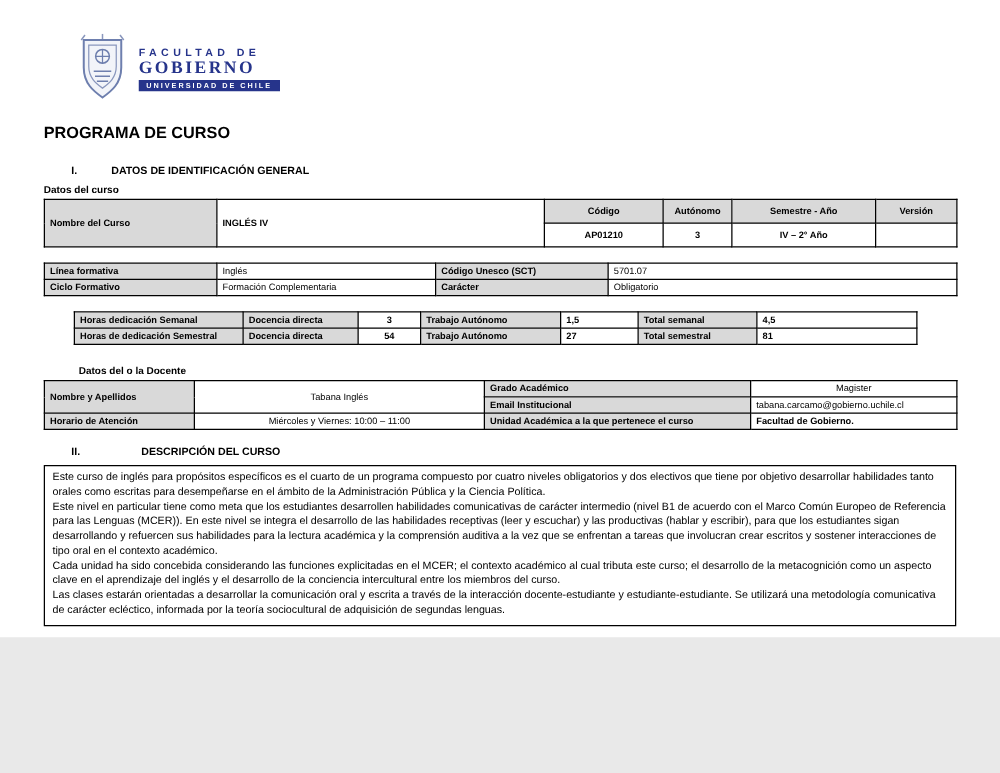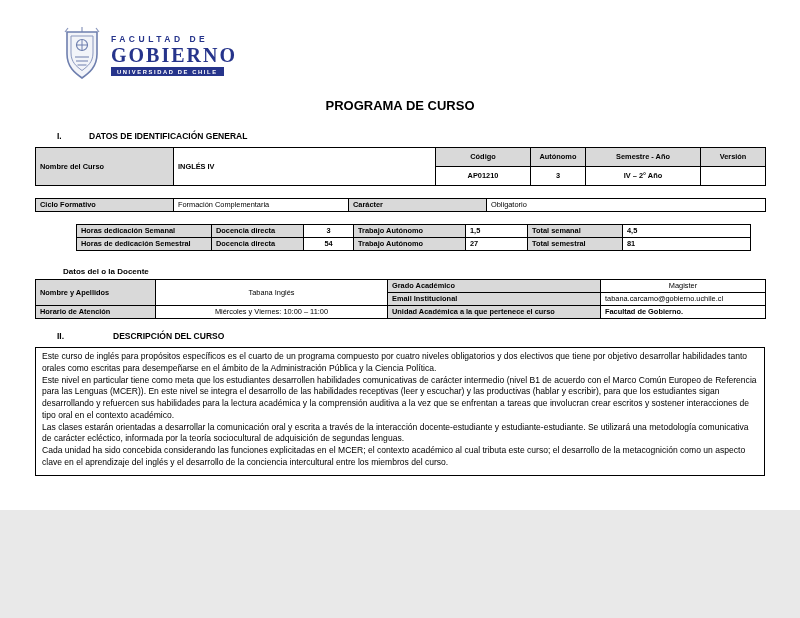--- a/index.html
+++ b/index.html
@@ -7,40 +7,40 @@
   .page {
     width:800px; height:510px; margin:0 auto; background:#ffffff;
     font-family:"Liberation Sans", sans-serif; color:#000;
     padding:26px 35px 20px 35px; position:relative; overflow:hidden;
   }
   
   .logo-row { display:flex; align-items:center; gap:10px; margin-left:28px; height:58px; }
   .crest { display:inline-flex; }
   .logo-text { display:flex; flex-direction:column; }
   .logo-line1 { color:#26348b; font-size:8.5px; letter-spacing:3.5px; font-weight:bold; margin-bottom:1px; }
-  .logo-line2 { color:#26348b; font-family:"Liberation Serif", serif; font-size:20px; letter-spacing:2px; font-weight:bold; line-height:1; margin-bottom:2px; }
+  .logo-line2 { color:#26348b; font-family:"Liberation Serif", serif; font-size:14px; letter-spacing:2px; font-weight:bold; line-height:1; margin-bottom:2px; }
   .logo-line3 { background:#26348b; color:#ffffff; font-size:5.8px; letter-spacing:1.6px; padding:1.5px 6px; width:fit-content; font-weight:bold; }
   
-  .title { text-align:center; font-size:13px; font-weight:bold; margin:14px 0 18px 0; }
+  .title { text-align:left; font-size:13px; font-weight:bold; margin:14px 0 18px 0; }
   
   .sec-head { display:flex; font-size:8.5px; font-weight:bold; margin:8px 0 6px 0; }
   .sec-num { width:32px; margin-left:22px; }
   .sub-label { font-size:8px; font-weight:bold; margin:6px 0 3px 0; }
   
   table { border-collapse:collapse; width:730px; table-layout:fixed; }
   td {
     border:1px solid #000; font-size:7.4px; padding:1px 4px;
     vertical-align:middle; overflow:hidden; line-height:1.25;
   }
   .lbl { background:#d9d9d9; font-weight:bold; }
   .c { text-align:center; }
   .b { font-weight:bold; }
   .t1 td { height:19px; }
   .t2 td, .t3 td, .t4 td { height:13px; }
-  .t3 { width:674px; margin-left:41px; } .gap10 { height:10px; } .gap12 { height:12px; }
+  .t3 { width:674px; margin-left:24px; } .gap10 { height:10px; } .gap12 { height:12px; }
   
   .desc-box {
     border:1px solid #000; width:730px; padding:3px 6px 6px 6px;
     font-size:8.55px; line-height:1.38;
   }
   .desc-box p { margin:0; }
 </style>
 </head>
 <body>
 
@@ -64,20 +64,21 @@
     </div>
   </div>
 
   <div class="title">PROGRAMA DE CURSO</div>
 
   <div class="sec-head">
     <span class="sec-num">I.</span>
     <span>DATOS DE IDENTIFICACIÓN GENERAL</span>
   </div>
 
+  <div class="sub-label">Datos del curso</div>
 
   <table class="t1">
     <colgroup>
         <col style="width:138px">
         <col style="width:262px">
         <col style="width:95px">
         <col style="width:55px">
         <col style="width:115px">
         <col style="width:65px">
       </colgroup>
@@ -102,20 +103,26 @@
   <div class="gap12"></div>
 
   <table class="t2">
     <colgroup>
         <col style="width:138px">
         <col style="width:175px">
         <col style="width:138px">
         <col style="width:279px">
       </colgroup>
     <tbody>
+        <tr>
+      <td class="lbl">Línea formativa</td>
+      <td>Inglés</td>
+      <td class="lbl">Código Unesco (SCT)</td>
+      <td>5701.07</td>
+    </tr>
     <tr>
       <td class="lbl">Ciclo Formativo</td>
       <td>Formación Complementaria</td>
       <td class="lbl">Carácter</td>
       <td>Obligatorio</td>
     </tr>
   </tbody>
     </table>
 
   <div class="gap12"></div>
@@ -184,17 +191,17 @@
     </table>
 
   <div class="sec-head" style="margin-top:12px;gap:24px;">
     <span class="sec-num">II.</span>
     <span>DESCRIPCIÓN DEL CURSO</span>
   </div>
 
   <div class="desc-box">
     <p>Este curso de inglés para propósitos específicos es el cuarto de un programa compuesto por cuatro niveles obligatorios y dos electivos que tiene por objetivo desarrollar habilidades tanto orales como escritas para desempeñarse en el ámbito de la Administración Pública y la Ciencia Política.</p>
     <p>Este nivel en particular tiene como meta que los estudiantes desarrollen habilidades comunicativas de carácter intermedio (nivel B1 de acuerdo con el Marco Común Europeo de Referencia para las Lenguas (MCER)). En este nivel se integra el desarrollo de las habilidades receptivas (leer y escuchar) y las productivas (hablar y escribir), para que los estudiantes sigan desarrollando y refuercen sus habilidades para la lectura académica y la comprensión auditiva a la vez que se enfrentan a tareas que involucran crear escritos y sostener interacciones de tipo oral en el contexto académico.</p>
+    <p>Cada unidad ha sido concebida considerando las funciones explicitadas en el MCER; el contexto académico al cual tributa este curso; el desarrollo de la metacognición como un aspecto clave en el aprendizaje del inglés y el desarrollo de la conciencia intercultural entre los miembros del curso.</p>
     <p>Las clases estarán orientadas a desarrollar la comunicación oral y escrita a través de la interacción docente-estudiante y estudiante-estudiante. Se utilizará una metodología comunicativa de carácter ecléctico, informada por la teoría sociocultural de adquisición de segundas lenguas.</p>
-    <p>Cada unidad ha sido concebida considerando las funciones explicitadas en el MCER; el contexto académico al cual tributa este curso; el desarrollo de la metacognición como un aspecto clave en el aprendizaje del inglés y el desarrollo de la conciencia intercultural entre los miembros del curso.</p>
   </div>
 
 </div>
 
 </body></html>

